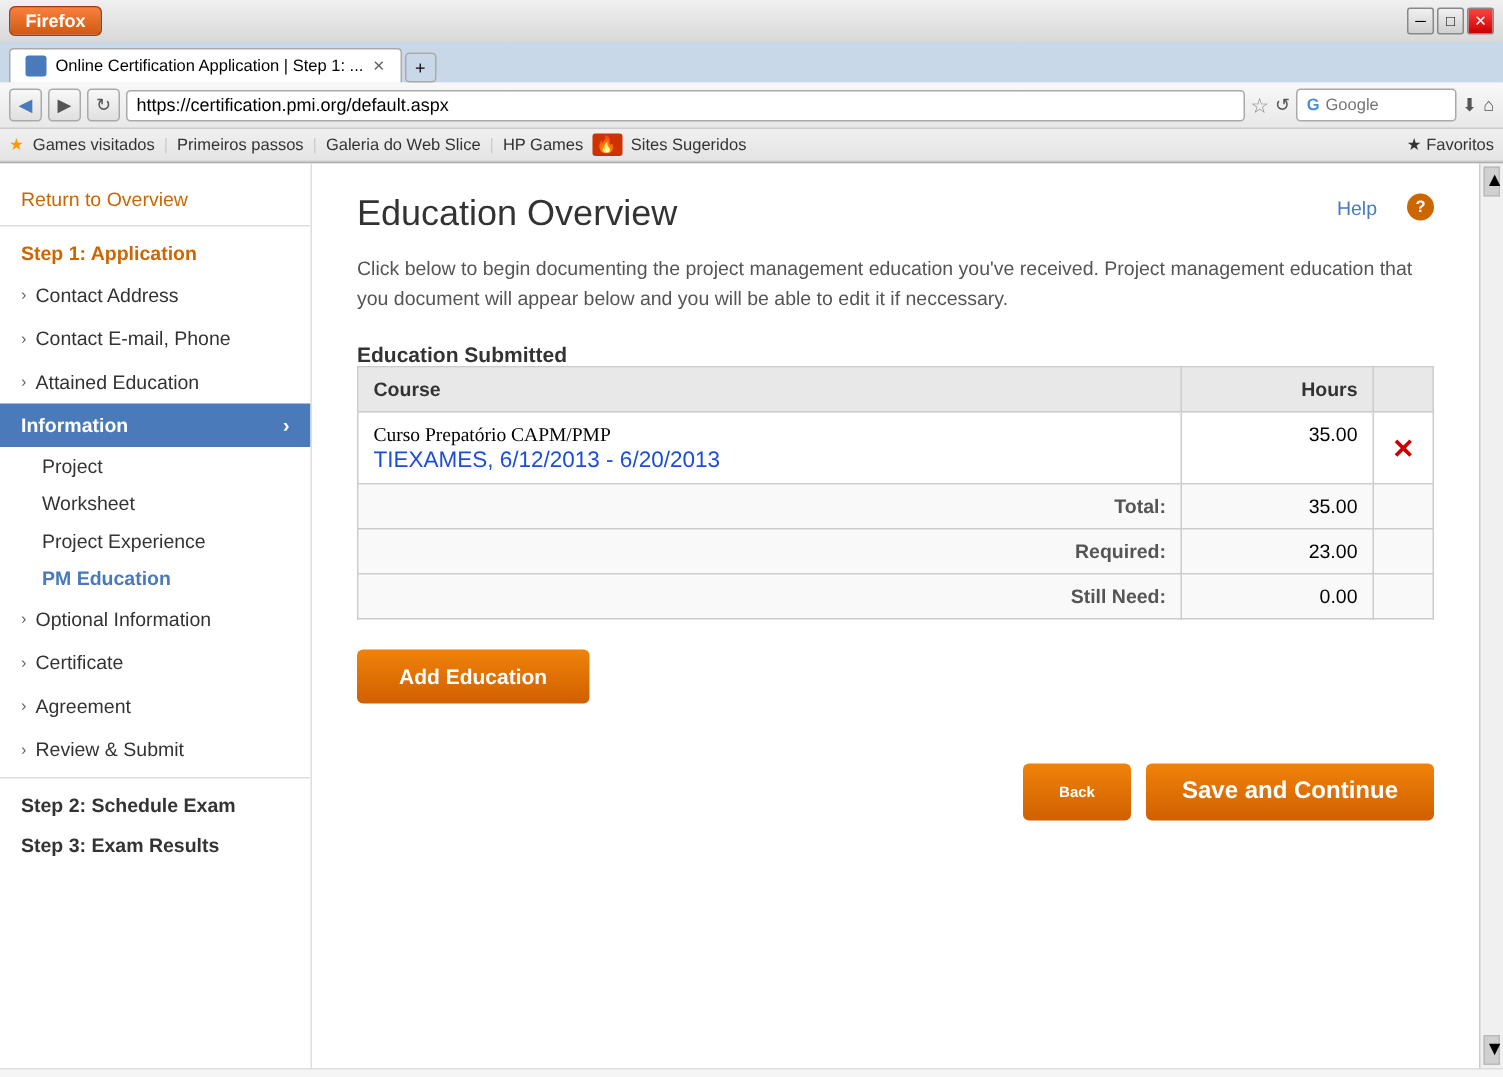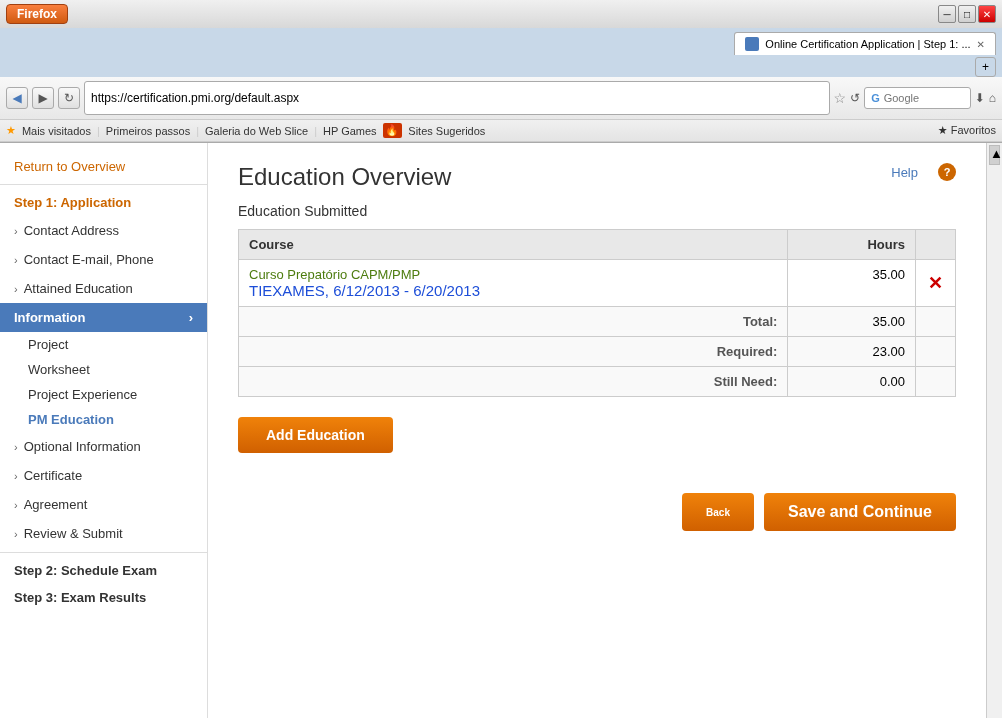--- a/index.html
+++ b/index.html
@@ -7,31 +7,31 @@
 
     
     .browser-chrome { background: #dce6f0; border-bottom: 1px solid #aaa; }
     .title-bar { background: linear-gradient(to bottom, #f0f0f0, #d8d8d8); padding: 4px 6px; display: flex; align-items: center; justify-content: space-between; }
     .title-bar-left { display: flex; align-items: center; gap: 6px; }
     .firefox-btn { background: linear-gradient(to bottom, #f97f3e, #d05a10); color: white; border: 1px solid #a04010; border-radius: 4px; padding: 2px 10px; font-weight: bold; font-size: 12px; cursor: pointer; }
     .window-controls { display: flex; gap: 2px; }
     .win-btn { width: 18px; height: 18px; border: 1px solid #888; border-radius: 2px; background: linear-gradient(to bottom, #f0f0f0, #d0d0d0); display: flex; align-items: center; justify-content: center; font-size: 10px; cursor: pointer; }
     .win-btn.close { background: linear-gradient(to bottom, #f44, #c00); color: white; }
 
-    .tab-bar { background: #c8d8e8; padding: 4px 6px 0; display: flex; align-items: flex-end; gap: 2px; flex-direction: column; }
+    .tab-bar { background: #c8d8e8; padding: 4px 6px 0; display: flex; align-items: flex-end; gap: 2px; }
     .tab { background: linear-gradient(to bottom, #e8f0f8, #d0dce8); border: 1px solid #aaa; border-bottom: none; border-radius: 3px 3px 0 0; padding: 4px 10px; font-size: 11px; display: flex; align-items: center; gap: 6px; cursor: pointer; }
     .tab.active { background: white; }
     .tab-icon { width: 14px; height: 14px; background: #4a7aba; border-radius: 2px; }
     .tab-close { color: #666; font-size: 10px; }
     .new-tab { background: transparent; border: 1px solid #aaa; border-radius: 3px; padding: 2px 6px; font-size: 12px; cursor: pointer; }
 
     .nav-bar { background: linear-gradient(to bottom, #f8f8f8, #e8e8e8); border-bottom: 1px solid #ccc; padding: 4px 6px; display: flex; align-items: center; gap: 4px; }
     .nav-btn { width: 22px; height: 22px; background: linear-gradient(to bottom, #f8f8f8, #e0e0e0); border: 1px solid #aaa; border-radius: 3px; display: flex; align-items: center; justify-content: center; font-size: 12px; cursor: pointer; color: #555; }
     .nav-btn.back { color: #4a7aba; }
-    .address-bar { flex: 1; height: 34px; border: 1px solid #aaa; border-radius: 3px; padding: 2px 6px; font-size: 12px; background: white; }
+    .address-bar { flex: 1; height: 21px; border: 1px solid #aaa; border-radius: 3px; padding: 2px 6px; font-size: 12px; background: white; }
     .star-btn { font-size: 14px; color: #888; cursor: pointer; }
     .refresh-btn { color: #555; font-size: 12px; cursor: pointer; }
     .google-box { display: flex; align-items: center; border: 1px solid #aaa; border-radius: 3px; background: white; padding: 2px 6px; gap: 4px; height: 22px; }
     .google-logo { font-size: 11px; font-weight: bold; }
     .google-g { color: #4a90d9; }
     .search-input { border: none; outline: none; font-size: 11px; width: 80px; }
     .nav-download { font-size: 12px; color: #555; }
     .nav-home { font-size: 12px; color: #555; }
 
     .bookmarks { background: linear-gradient(to bottom, #f0f0f0, #e4e4e4); border-bottom: 1px solid #ccc; padding: 3px 6px; display: flex; align-items: center; gap: 6px; font-size: 11px; }
@@ -58,29 +58,29 @@
     .divider { height: 1px; background: #ddd; margin: 4px 0; }
 
     
     .content { flex: 1; padding: 20px 30px; overflow-y: auto; background: white; }
     .content-header { display: flex; align-items: flex-start; justify-content: space-between; margin-bottom: 12px; }
     .page-title { font-size: 24px; font-weight: normal; color: #333; }
     .help-link { display: flex; align-items: center; gap: 20px; color: #4a7aba; font-size: 13px; cursor: pointer; text-decoration: none; }
     .help-circle { width: 18px; height: 18px; border-radius: 50%; background: #cc6600; color: white; display: flex; align-items: center; justify-content: center; font-size: 11px; font-weight: bold; }
     .description { color: #555; font-size: 13px; line-height: 1.5; margin-bottom: 20px; }
 
-    .section-title { font-size: 14px; font-weight: normal; color: #333; margin-bottom: 10px; }
+    .section-title { font-size: 14px; font-weight: bold; color: #333; margin-bottom: 0; }
 
     
     .edu-table { width: 100%; border: 1px solid #ccc; border-collapse: collapse; margin-bottom: 20px; }
     .edu-table th { background: #e8e8e8; border: 1px solid #ccc; padding: 7px 10px; text-align: left; font-size: 13px; font-weight: bold; color: #333; }
     .edu-table th.hours-col { text-align: right; }
     .edu-table td { border: 1px solid #ccc; padding: 7px 10px; font-size: 13px; vertical-align: top; }
     .edu-table td.hours-val { text-align: right; }
-    .course-link { color: #4d7c0f; text-decoration: none; cursor: pointer; }
+    .course-link { color: #000000; text-decoration: none; cursor: pointer; font-family: Liberation Serif, serif; }
     .course-sub { color: #1d4ed8; font-size: 15px; }
     .delete-btn { background: none; border: none; color: #cc0000; font-size: 18px; cursor: pointer; font-weight: bold; }
     .total-row td { text-align: right; font-weight: normal; background: #f9f9f9; }
     .total-label { font-weight: bold; color: #555; }
 
     
     .add-edu-btn { background: linear-gradient(to bottom, #f0820a, #d06000); color: white; border: none; border-radius: 4px; padding: 10px 28px; font-size: 14px; font-weight: bold; cursor: pointer; margin-bottom: 30px; }
 
     
     .action-buttons { display: flex; justify-content: flex-end; gap: 10px; margin-top: 10px; }
@@ -129,21 +129,21 @@
     <div class="google-box">
       <span class="google-logo"><span class="google-g">G</span></span>
       <input class="search-input" type="text" placeholder="Google" style="">
     </div>
     <span class="nav-download">⬇</span>
     <span class="nav-home">⌂</span>
   </div>
 
   <div class="bookmarks">
     <span class="bookmark-star">★</span>
-    <a class="bookmark-item">Mais visitados</a>
+    <a class="bookmark-item">Games visitados</a>
     <span class="bookmark-sep">|</span>
     <a class="bookmark-item">Primeiros passos</a>
     <span class="bookmark-sep">|</span>
     <a class="bookmark-item">Galeria do Web Slice</a>
     <span class="bookmark-sep">|</span>
     <a class="bookmark-item">HP Games</a>
     <span style="background:#cc3300; color:white; font-size:11px; padding:1px 3px; border-radius:2px;">🔥</span>
     <a class="bookmark-item">Sites Sugeridos</a>
     <div class="bookmark-right">
       <span class="favorites-btn">★ <span>Favoritos</span></span>
@@ -203,20 +203,21 @@
 
   <div class="content">
     <div class="content-header">
       <h1 class="page-title">Education Overview</h1>
       <a class="help-link">
         <span>Help</span>
         <div class="help-circle">?</div>
       </a>
     </div>
 
+    <p class="description">Click below to begin documenting the project management education you've received. Project management education that you document will appear below and you will be able to edit it if neccessary.</p>
 
     <div class="section-title">Education Submitted</div>
 
     <table class="edu-table">
       <thead>
         <tr>
           <th>Course</th>
           <th class="hours-col">Hours</th>
           <th style="width:40px; background:#e8e8e8; border:1px solid #ccc;"></th>
         </tr>

